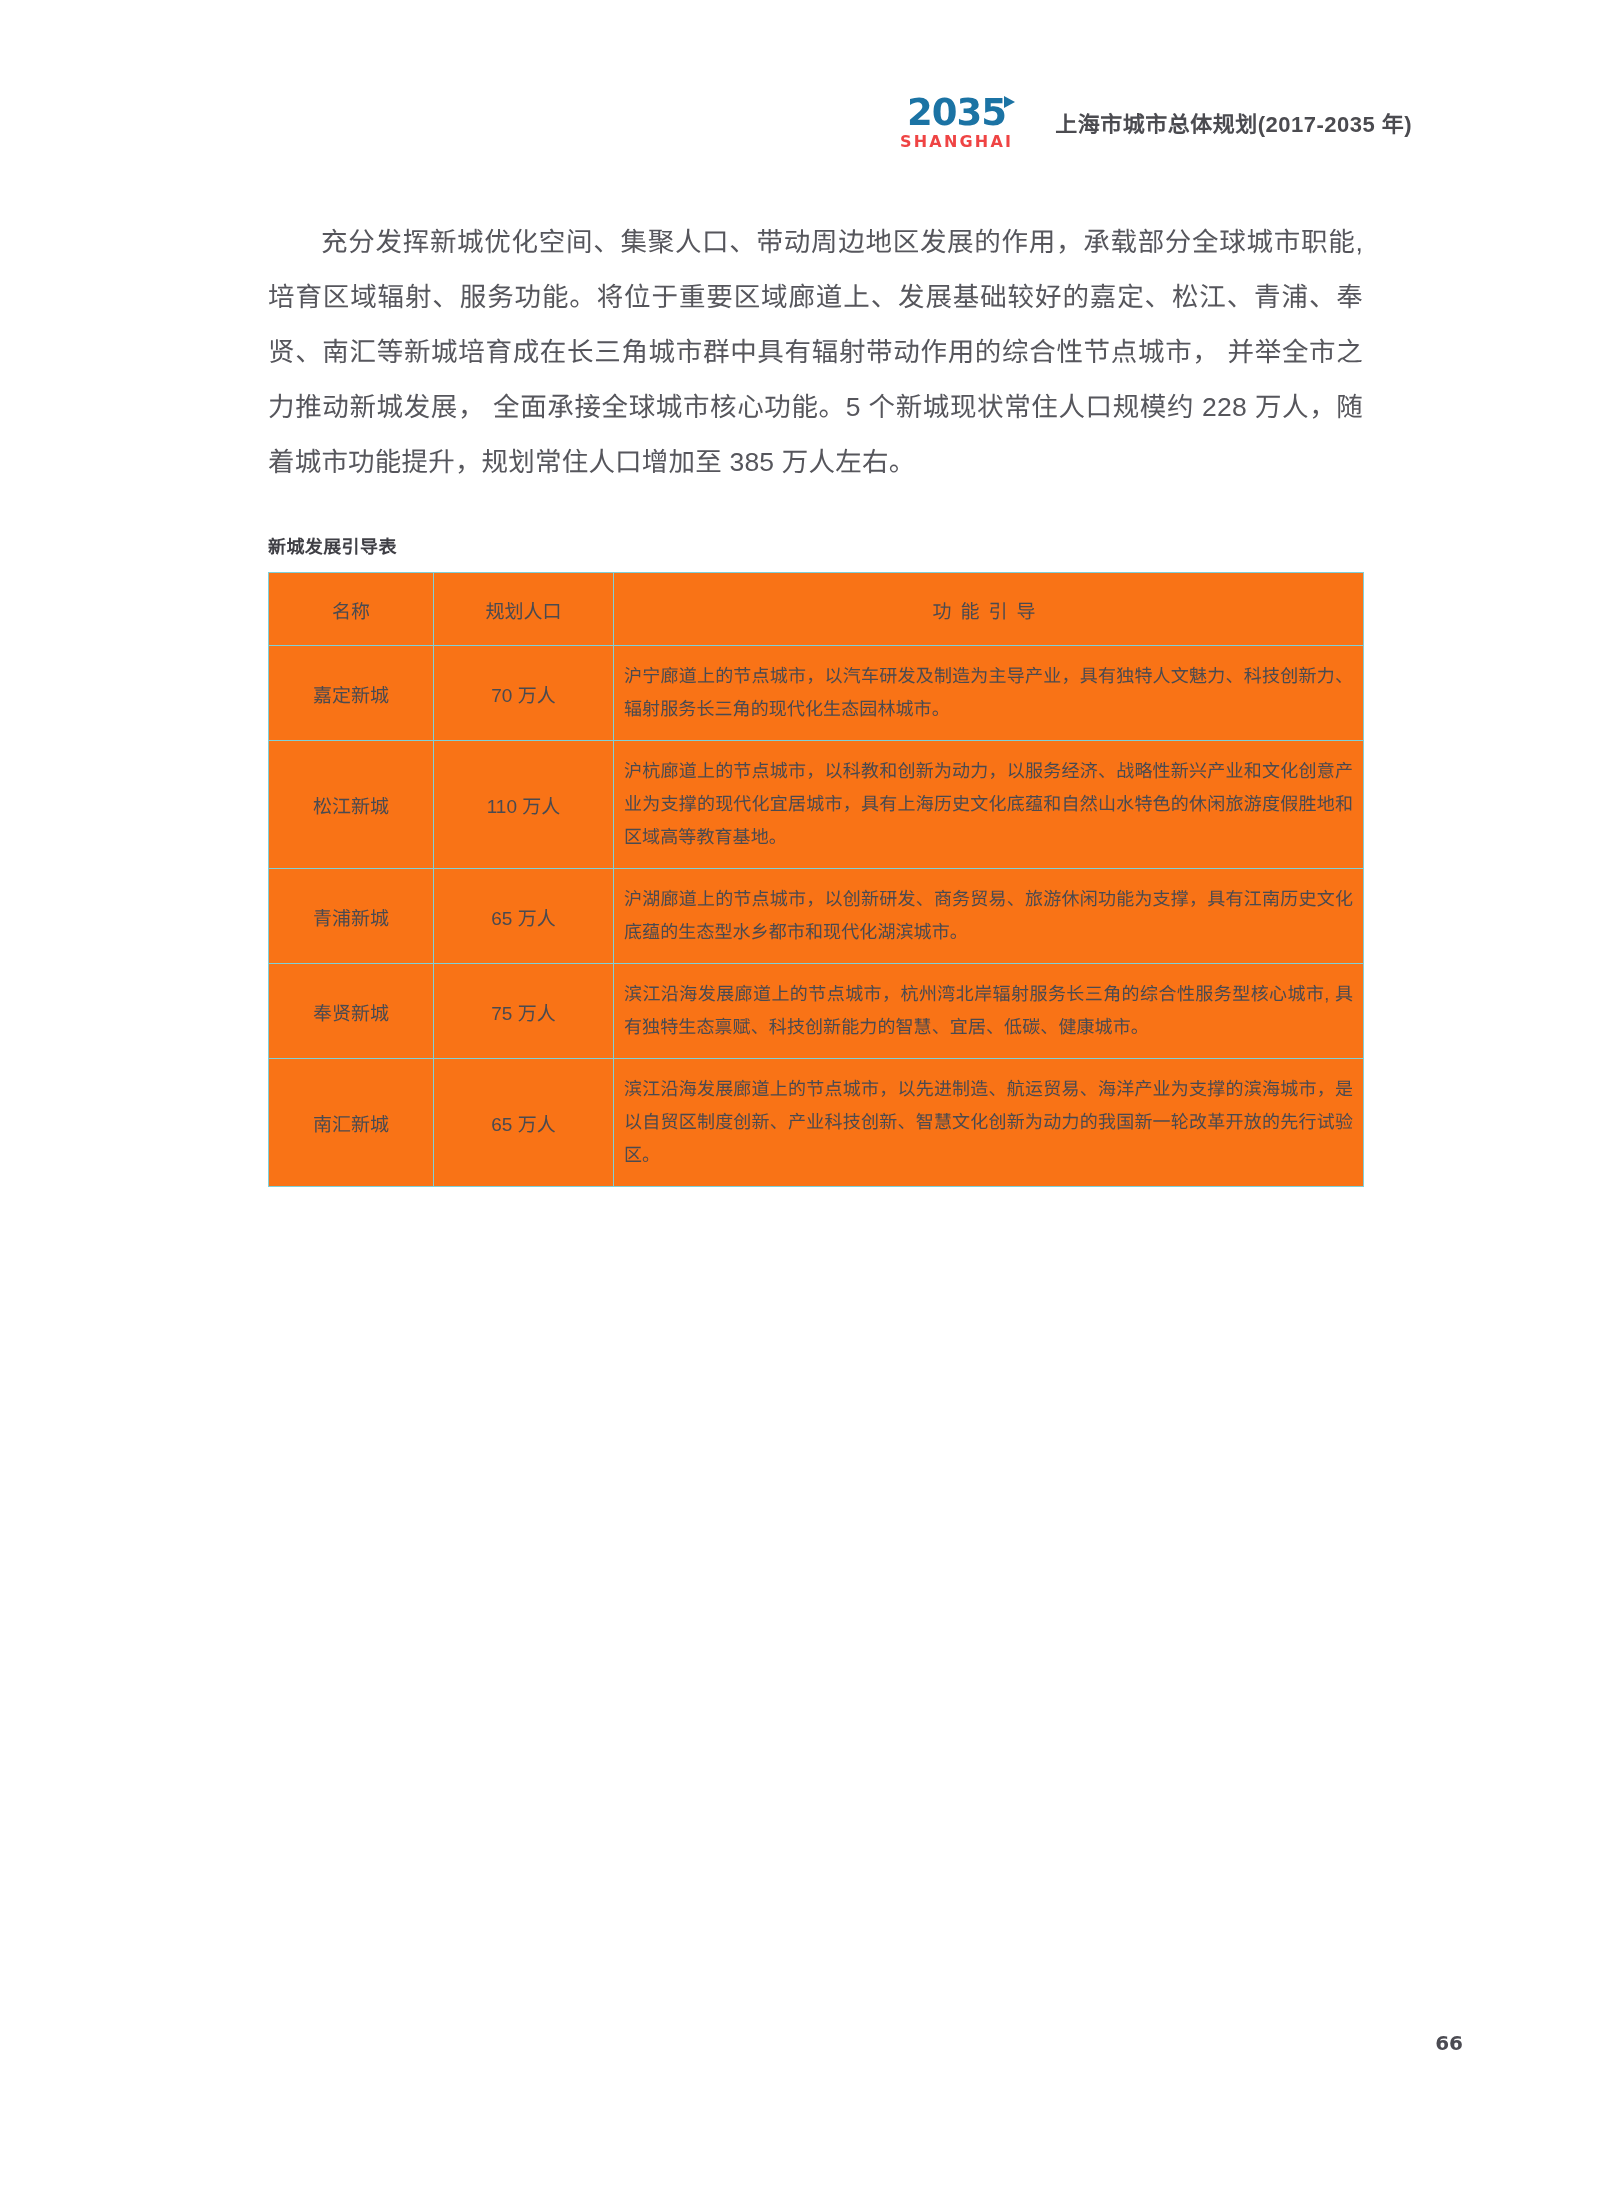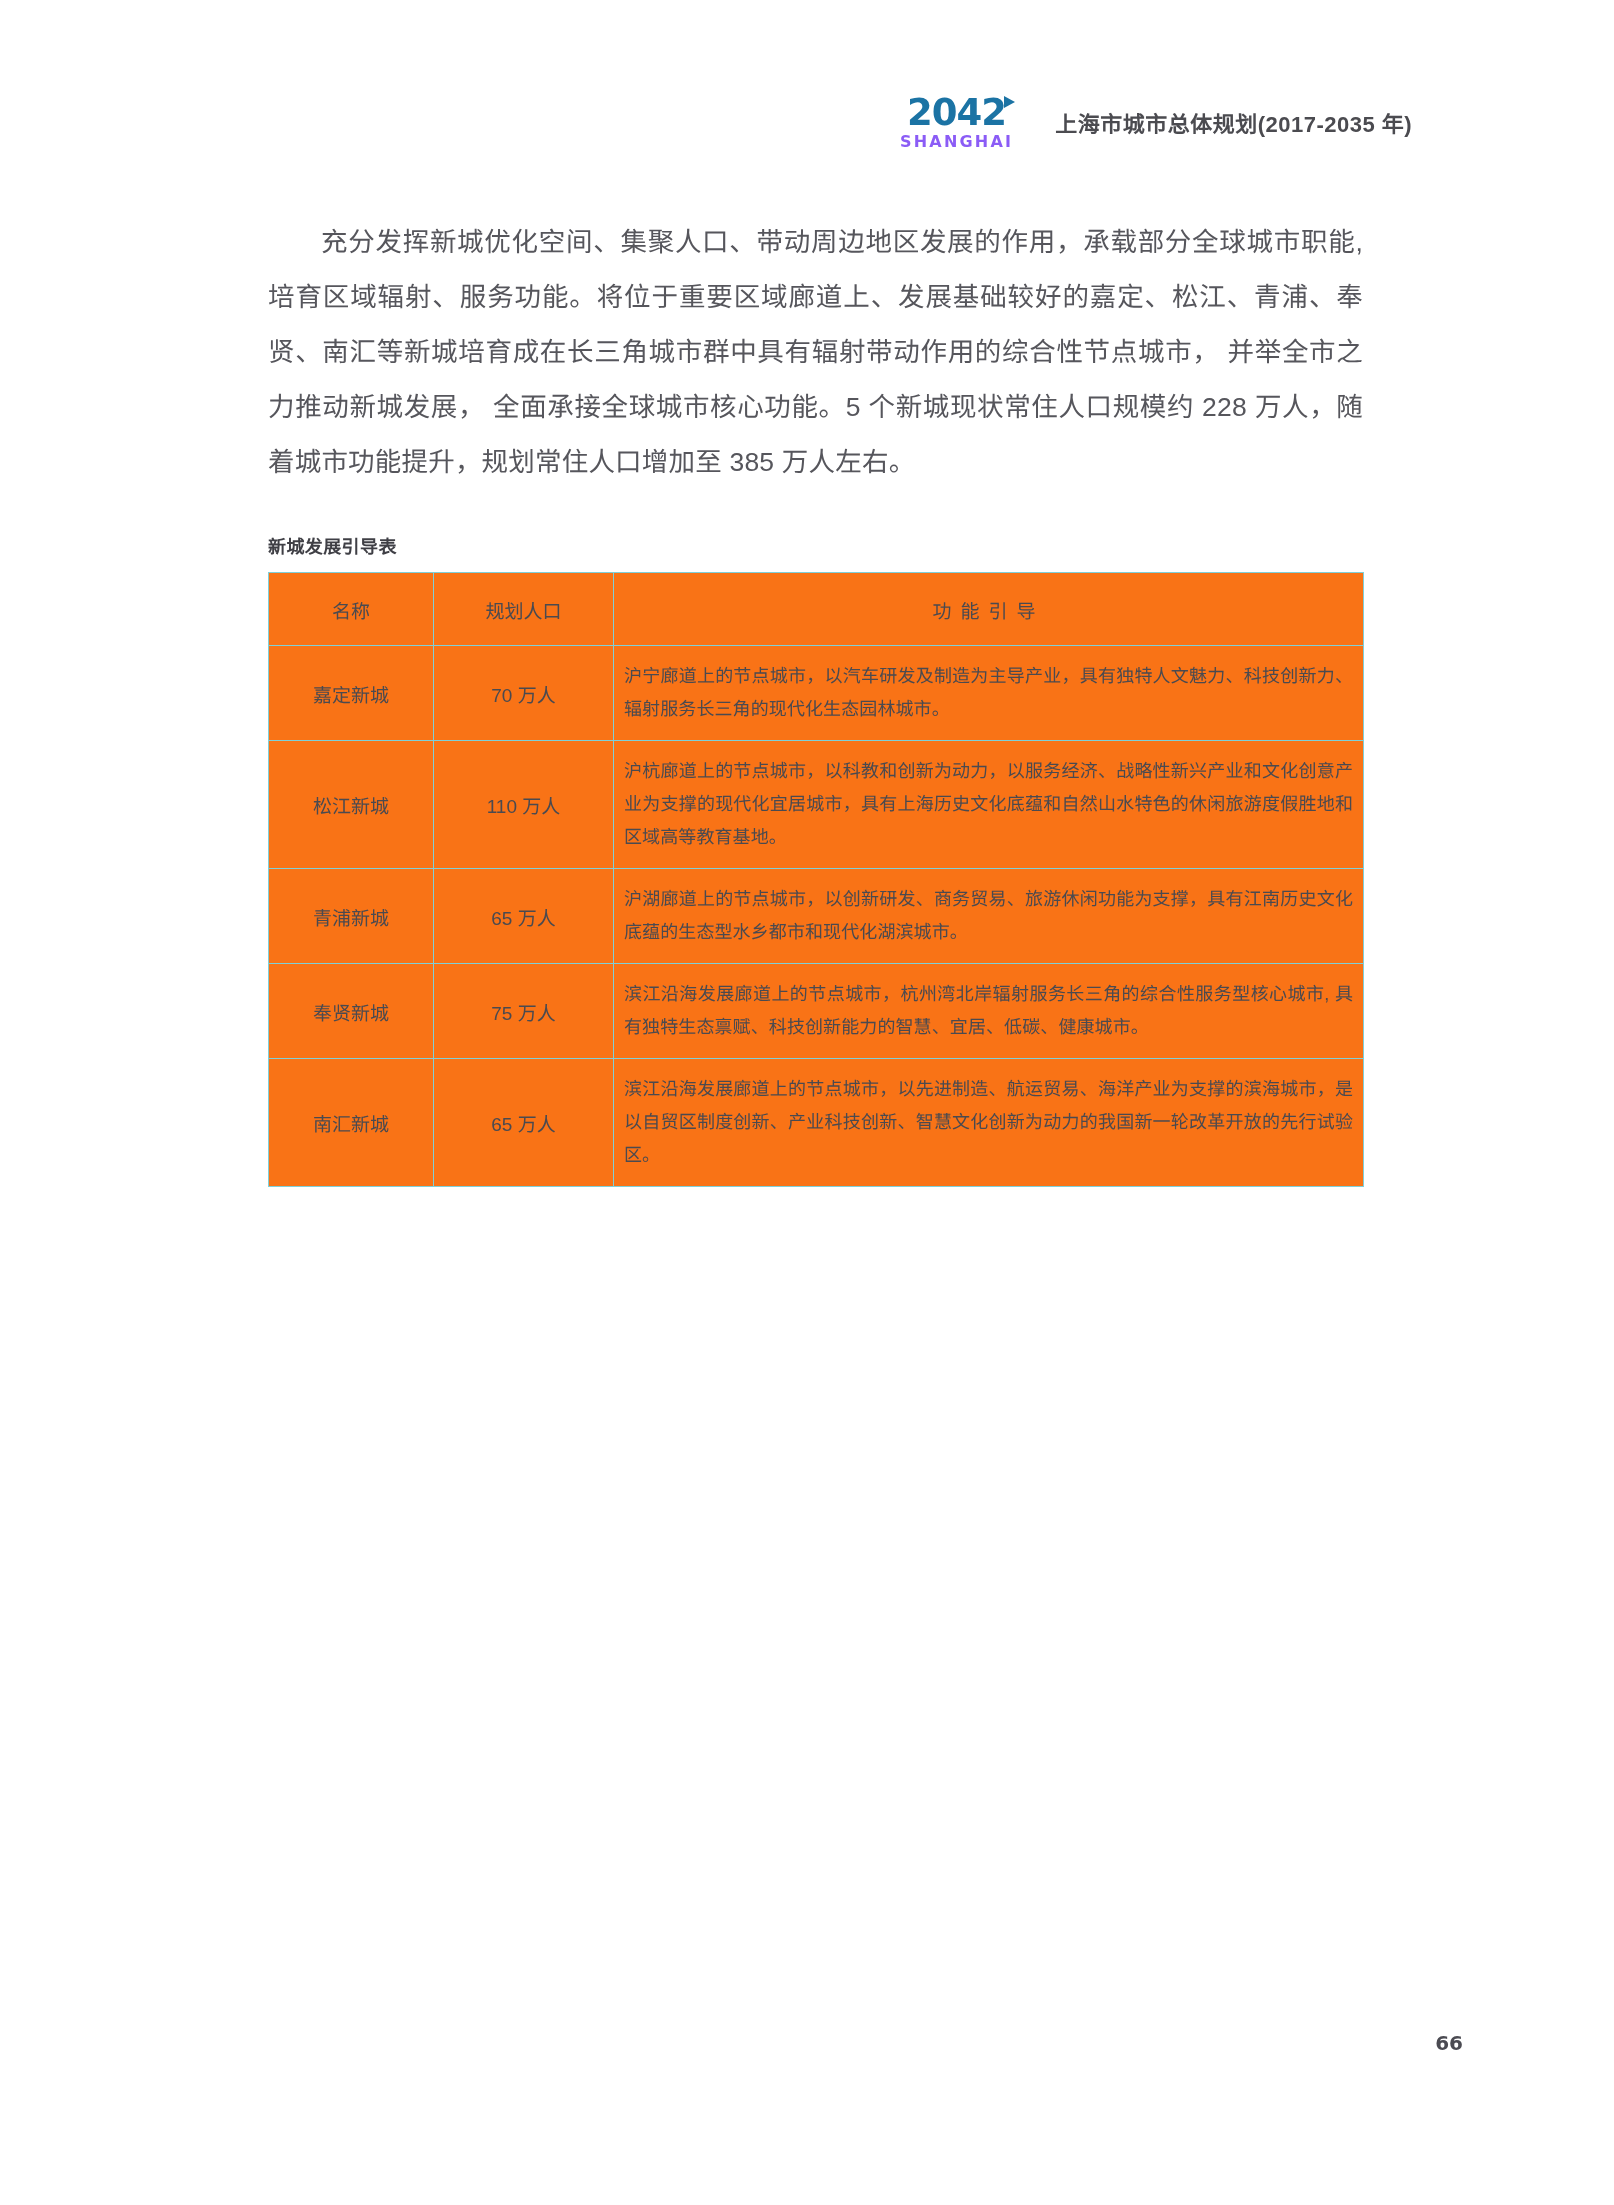--- a/index.html
+++ b/index.html
@@ -57,21 +57,21 @@
     top: 2px;
     border-top: 6px solid transparent;
     border-bottom: 6px solid transparent;
     border-left: 11px solid #1b73a4;
   }
   .logo-city {
     font-family: "DejaVu Sans", sans-serif;
     font-size: 16px;
     font-weight: 700;
     letter-spacing: 2.2px;
-    color: #8b5cf6;
+    color: #ef4444;
     margin-top: 3px;
   }
   .header-title {
     font-size: 22px;
     font-weight: 700;
     color: #4b4b50;
     letter-spacing: 0.5px;
     white-space: nowrap;
   }
 
@@ -162,21 +162,21 @@
     font-family: "DejaVu Sans", sans-serif;
   }
 </style>
 </head>
 <body>
 
 <div class="page">
 
   <div class="page-header">
     <div class="logo">
-      <span class="logo-year">2042</span>
+      <span class="logo-year">2035</span>
       <span class="logo-city">SHANGHAI</span>
     </div>
     <div class="header-title">上海市城市总体规划(2017-2035 年)</div>
   </div>
 
   <div class="content">
 
 
     <p class="body-text">充分发挥新城优化空间、集聚人口、带动周边地区发展的作用，承载部分全球城市职能, 培育区域辐射、服务功能。将位于重要区域廊道上、发展基础较好的嘉定、松江、青浦、奉贤、南汇等新城培育成在长三角城市群中具有辐射带动作用的综合性节点城市， 并举全市之力推动新城发展， 全面承接全球城市核心功能。5 个新城现状常住人口规模约 228 万人，随着城市功能提升，规划常住人口增加至 385 万人左右。</p>
 

